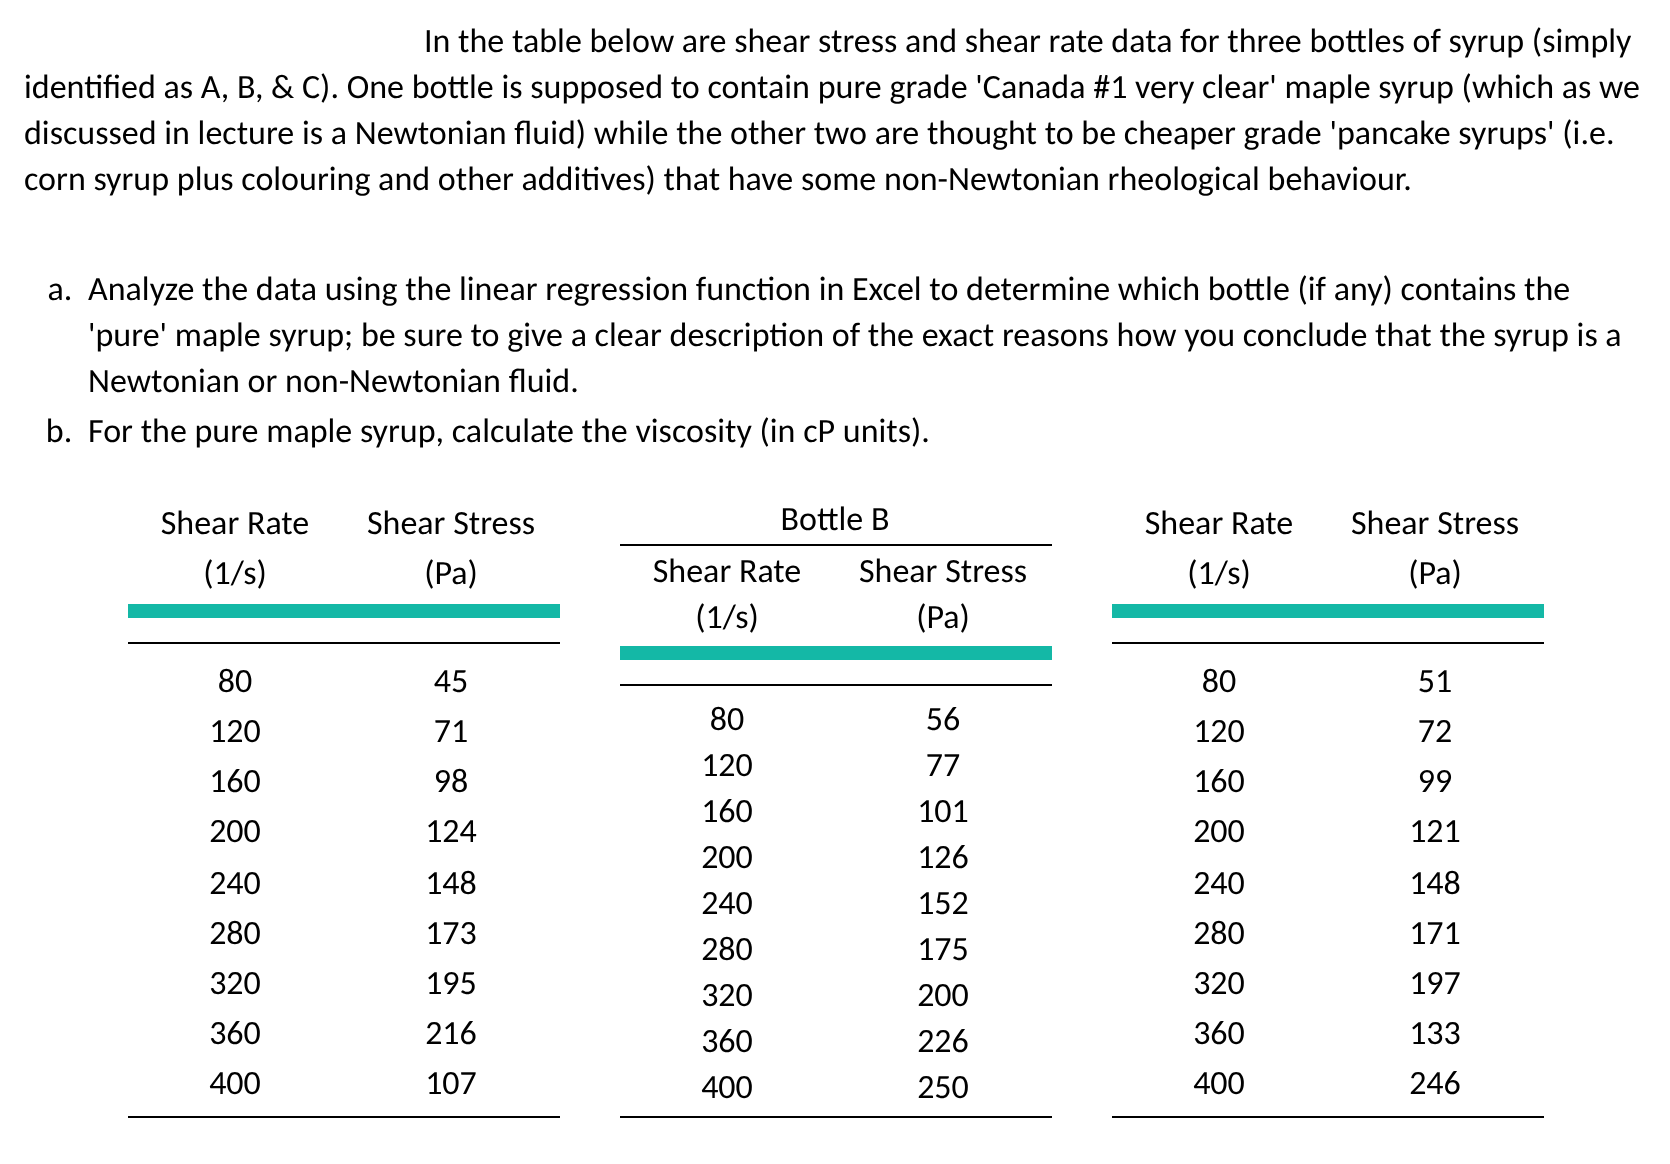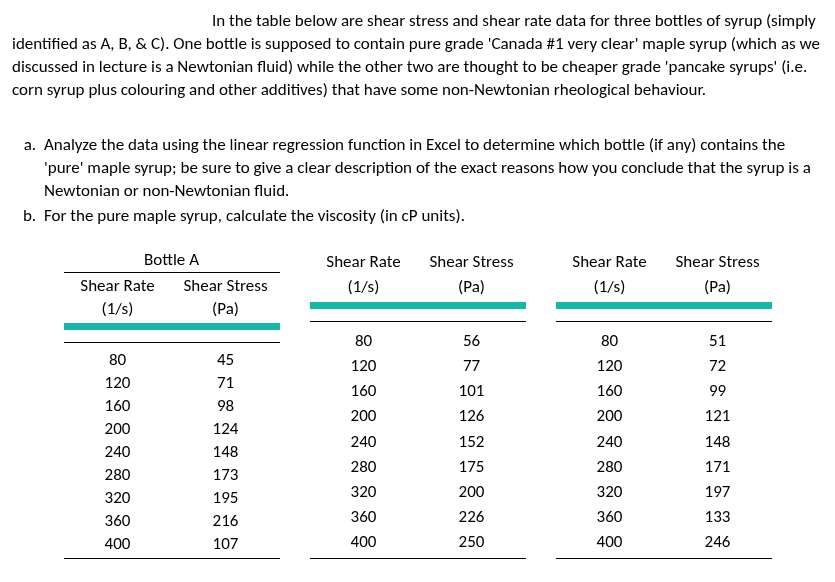--- a/index.html
+++ b/index.html
@@ -82,23 +82,20 @@
 
   <ol class="questions">
     <li>Analyze the data using the linear regression function in Excel to determine which bottle (if any) contains the 'pure' maple syrup; be sure to give a clear description of the exact reasons how you conclude that the syrup is a Newtonian or non-Newtonian fluid.</li>
     <li>For the pure maple syrup, calculate the viscosity (in cP units).</li>
   </ol>
 
   <div class="tables">
 
     <table class="tbl">
       <tbody>
-          <tr class="title">
-            <td colspan="2">Bottle A</td>
-          </tr>
       <tr class="hdr1">
         <td class="col">Shear Rate</td>
         <td class="col">Shear Stress</td>
       </tr>
       <tr class="hdr2">
         <td>(1/s)</td>
         <td>(Pa)</td>
       </tr>
       <tr class="gap">
             <td></td>
@@ -132,93 +129,96 @@
             <td>320</td>
             <td>195</td>
           </tr>
       <tr>
             <td>360</td>
             <td>216</td>
           </tr>
       <tr class="data-last">
             <td>400</td>
             <td>107</td>
+          </tr>
+    </tbody>
+      </table>
+
+    <table class="tbl">
+      <tbody>
+          <tr class="title">
+            <td colspan="2">Bottle B</td>
+          </tr>
+      <tr class="hdr1">
+        <td class="col">Shear Rate</td>
+        <td class="col">Shear Stress</td>
+      </tr>
+      <tr class="hdr2">
+        <td>(1/s)</td>
+        <td>(Pa)</td>
+      </tr>
+      <tr class="gap">
+            <td></td>
+            <td></td>
+          </tr>
+      <tr class="data-first">
+            <td>80</td>
+            <td>56</td>
+          </tr>
+      <tr>
+            <td>120</td>
+            <td>77</td>
+          </tr>
+      <tr>
+            <td>160</td>
+            <td>101</td>
+          </tr>
+      <tr>
+            <td>200</td>
+            <td>126</td>
+          </tr>
+      <tr>
+            <td>240</td>
+            <td>152</td>
+          </tr>
+      <tr>
+            <td>280</td>
+            <td>175</td>
+          </tr>
+      <tr>
+            <td>320</td>
+            <td>200</td>
+          </tr>
+      <tr>
+            <td>360</td>
+            <td>226</td>
+          </tr>
+      <tr class="data-last">
+            <td>400</td>
+            <td>250</td>
           </tr>
     </tbody>
       </table>
 
     <table class="tbl">
       <tbody>
       <tr class="hdr1">
         <td class="col">Shear Rate</td>
         <td class="col">Shear Stress</td>
       </tr>
       <tr class="hdr2">
         <td>(1/s)</td>
         <td>(Pa)</td>
       </tr>
       <tr class="gap">
             <td></td>
             <td></td>
           </tr>
       <tr class="data-first">
             <td>80</td>
-            <td>56</td>
-          </tr>
-      <tr>
-            <td>120</td>
-            <td>77</td>
-          </tr>
-      <tr>
-            <td>160</td>
-            <td>101</td>
-          </tr>
-      <tr>
-            <td>200</td>
-            <td>126</td>
-          </tr>
-      <tr>
-            <td>240</td>
-            <td>152</td>
-          </tr>
-      <tr>
-            <td>280</td>
-            <td>175</td>
-          </tr>
-      <tr>
-            <td>320</td>
-            <td>200</td>
-          </tr>
-      <tr>
-            <td>360</td>
-            <td>226</td>
-          </tr>
-      <tr class="data-last">
-            <td>400</td>
-            <td>250</td>
-          </tr>
-    </tbody>
-      </table>
-
-    <table class="tbl">
-      <tbody>
-      <tr class="hdr1">
-        <td class="col">Shear Rate</td>
-        <td class="col">Shear Stress</td>
-      </tr>
-      <tr class="hdr2">
-        <td>(1/s)</td>
-        <td>(Pa)</td>
-      </tr>
-      <tr class="gap">
-            <td></td>
-            <td></td>
-          </tr>
-      <tr class="data-first">
-            <td>80</td>
             <td>51</td>
           </tr>
       <tr>
             <td>120</td>
             <td>72</td>
           </tr>
       <tr>
             <td>160</td>
             <td>99</td>
           </tr>

